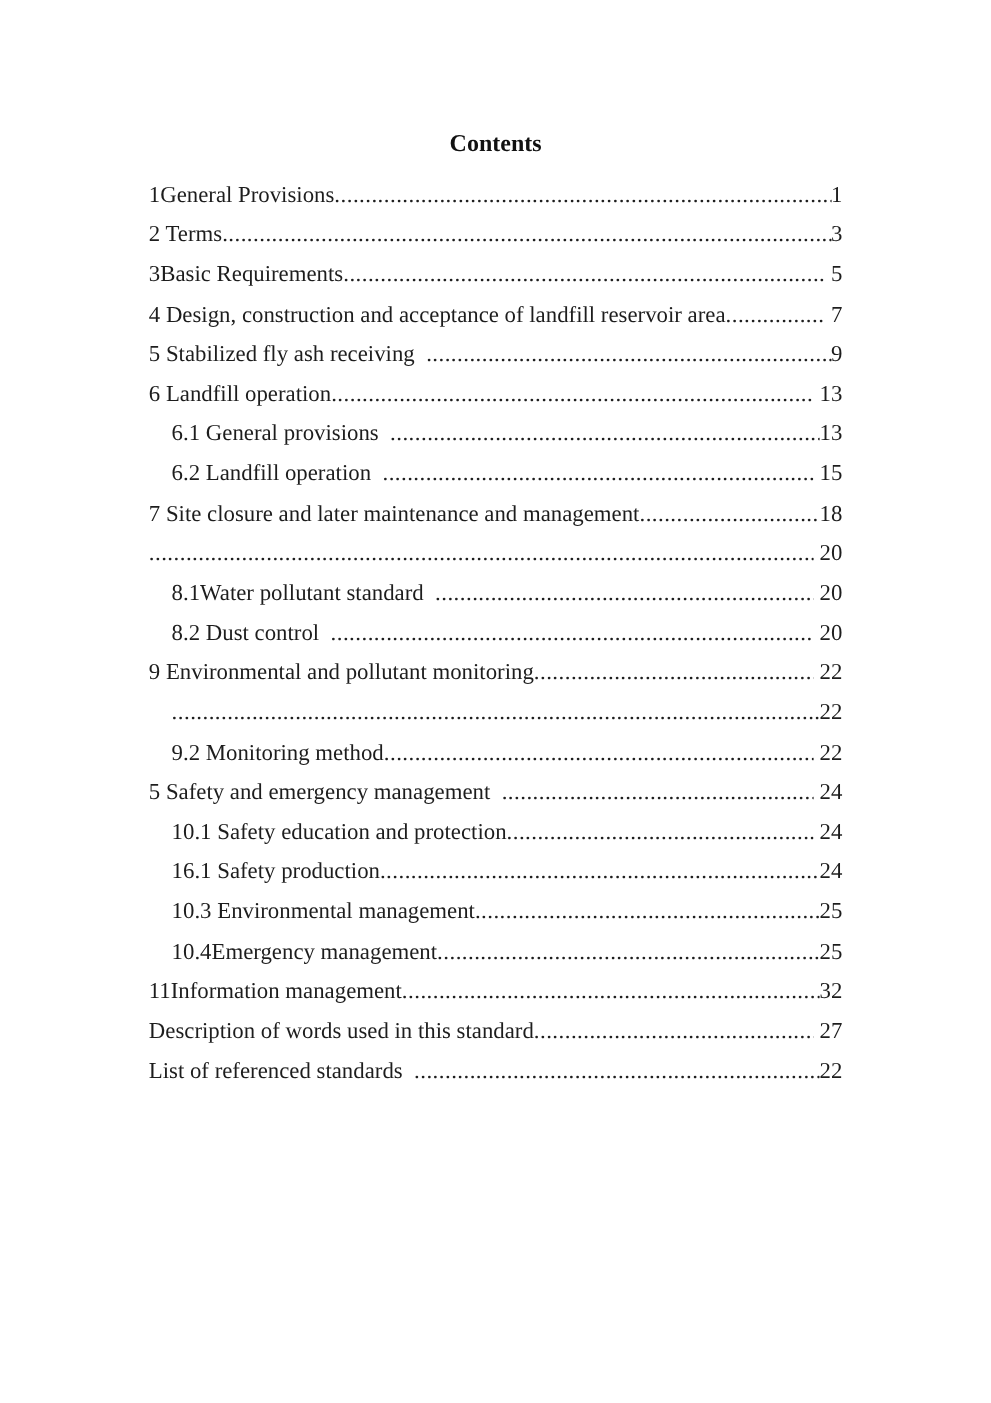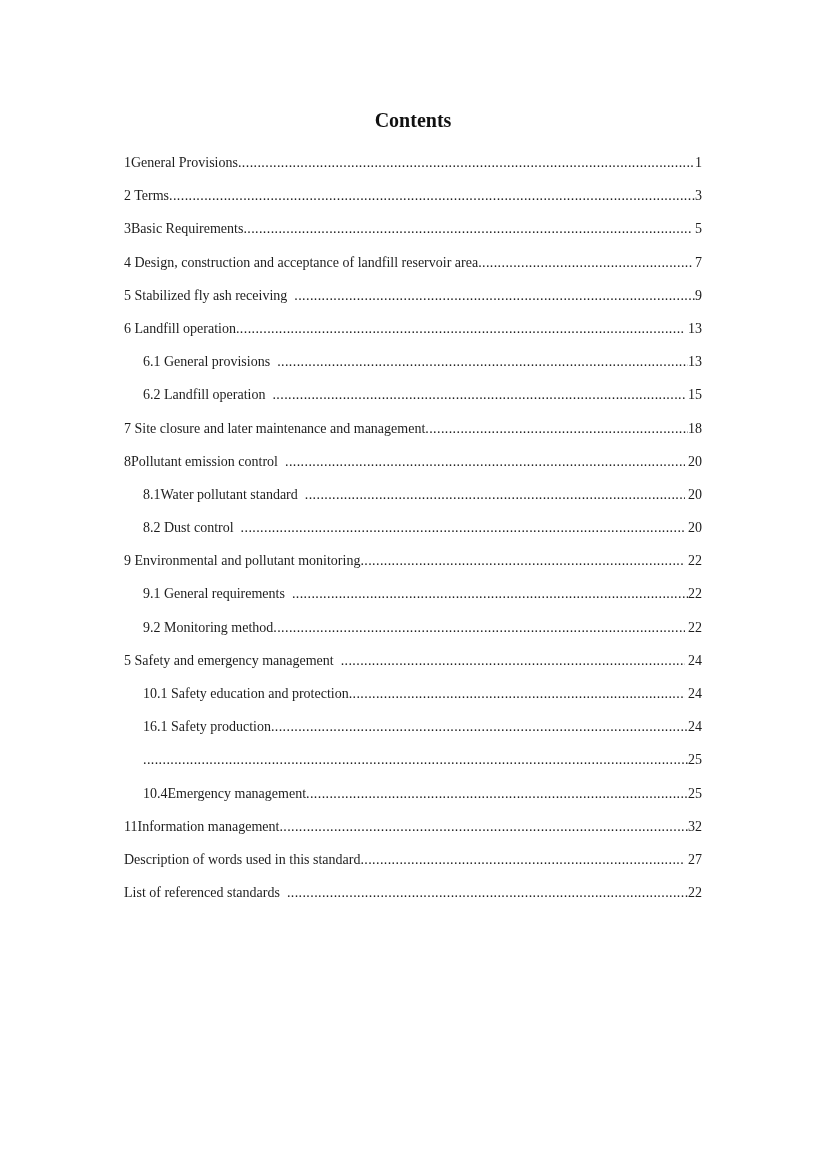--- a/index.html
+++ b/index.html
@@ -31,21 +31,21 @@
   .toc {
     position: absolute;
     top: 146px;
     left: 124px;
     width: 578px;
   }
   .toc-row {
     display: flex;
     align-items: baseline;
     height: 33.2px;
-    font-size: 14px;
+    font-size: 19px;
     line-height: 33.2px;
     white-space: pre; 
   }
   .toc-row.level-1 {
     padding-left: 19px;
     align-items: center;
   }
   .toc-label {
     flex: 0 0 auto;
   }
@@ -122,21 +122,20 @@
     <span class="toc-page"> 15</span>
   </div>
 
   <div class="toc-row level-0">
     <span class="toc-label">7 Site closure and later maintenance and management</span>
     <span class="toc-leader" aria-hidden="true">................................................................................................................................................................</span>
     <span class="toc-page">18</span>
   </div>
 
   <div class="toc-row level-0">
-    <span class="toc-label">8Pollutant emission control  </span>
     <span class="toc-leader" aria-hidden="true">................................................................................................................................................................</span>
     <span class="toc-page"> 20</span>
   </div>
 
   <div class="toc-row level-1">
     <span class="toc-label">8.1Water pollutant standard  </span>
     <span class="toc-leader" aria-hidden="true">................................................................................................................................................................</span>
     <span class="toc-page"> 20</span>
   </div>
 
@@ -146,21 +145,20 @@
     <span class="toc-page"> 20</span>
   </div>
 
   <div class="toc-row level-0">
     <span class="toc-label">9 Environmental and pollutant monitoring</span>
     <span class="toc-leader" aria-hidden="true">................................................................................................................................................................</span>
     <span class="toc-page"> 22</span>
   </div>
 
   <div class="toc-row level-1">
-    <span class="toc-label">9.1 General requirements  </span>
     <span class="toc-leader" aria-hidden="true">................................................................................................................................................................</span>
     <span class="toc-page">22</span>
   </div>
 
   <div class="toc-row level-1">
     <span class="toc-label">9.2 Monitoring method</span>
     <span class="toc-leader" aria-hidden="true">................................................................................................................................................................</span>
     <span class="toc-page"> 22</span>
   </div>
 
@@ -176,20 +174,21 @@
     <span class="toc-page"> 24</span>
   </div>
 
   <div class="toc-row level-1">
     <span class="toc-label">16.1 Safety production</span>
     <span class="toc-leader" aria-hidden="true">................................................................................................................................................................</span>
     <span class="toc-page">24</span>
   </div>
 
   <div class="toc-row level-1">
+    <span class="toc-label">10.3 Environmental management</span>
     <span class="toc-leader" aria-hidden="true">................................................................................................................................................................</span>
     <span class="toc-page">25</span>
   </div>
 
   <div class="toc-row level-1">
     <span class="toc-label">10.4Emergency management</span>
     <span class="toc-leader" aria-hidden="true">................................................................................................................................................................</span>
     <span class="toc-page">25</span>
   </div>
 

